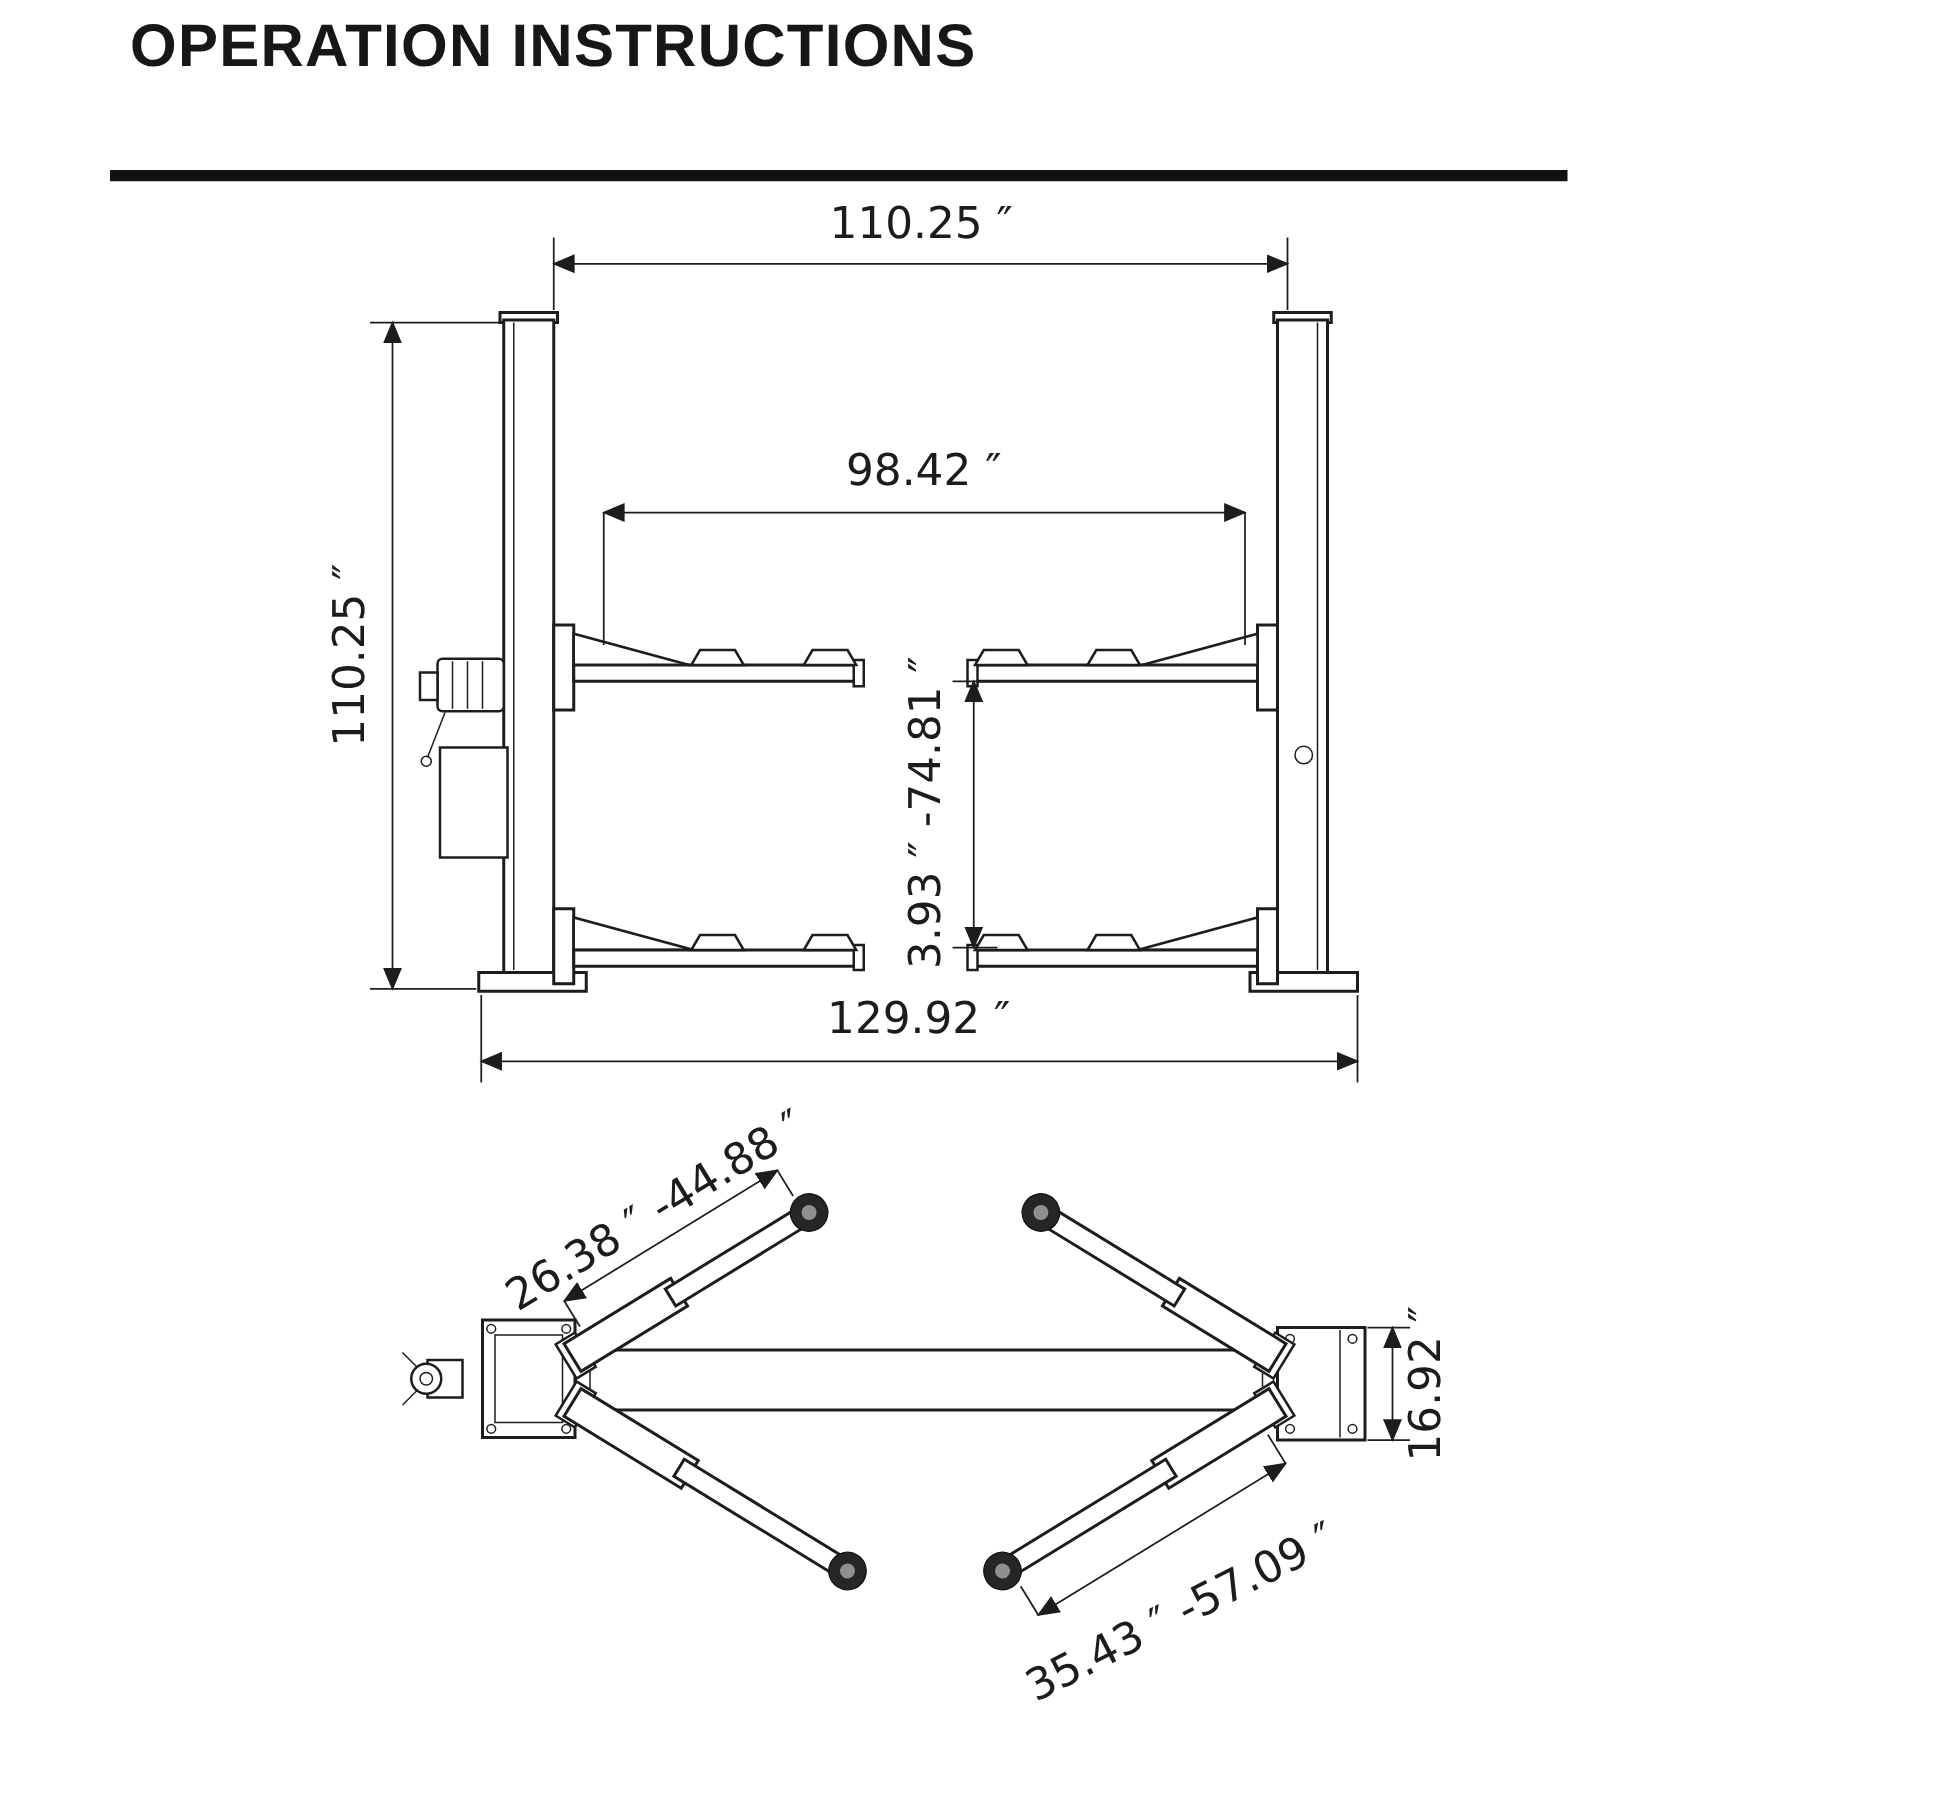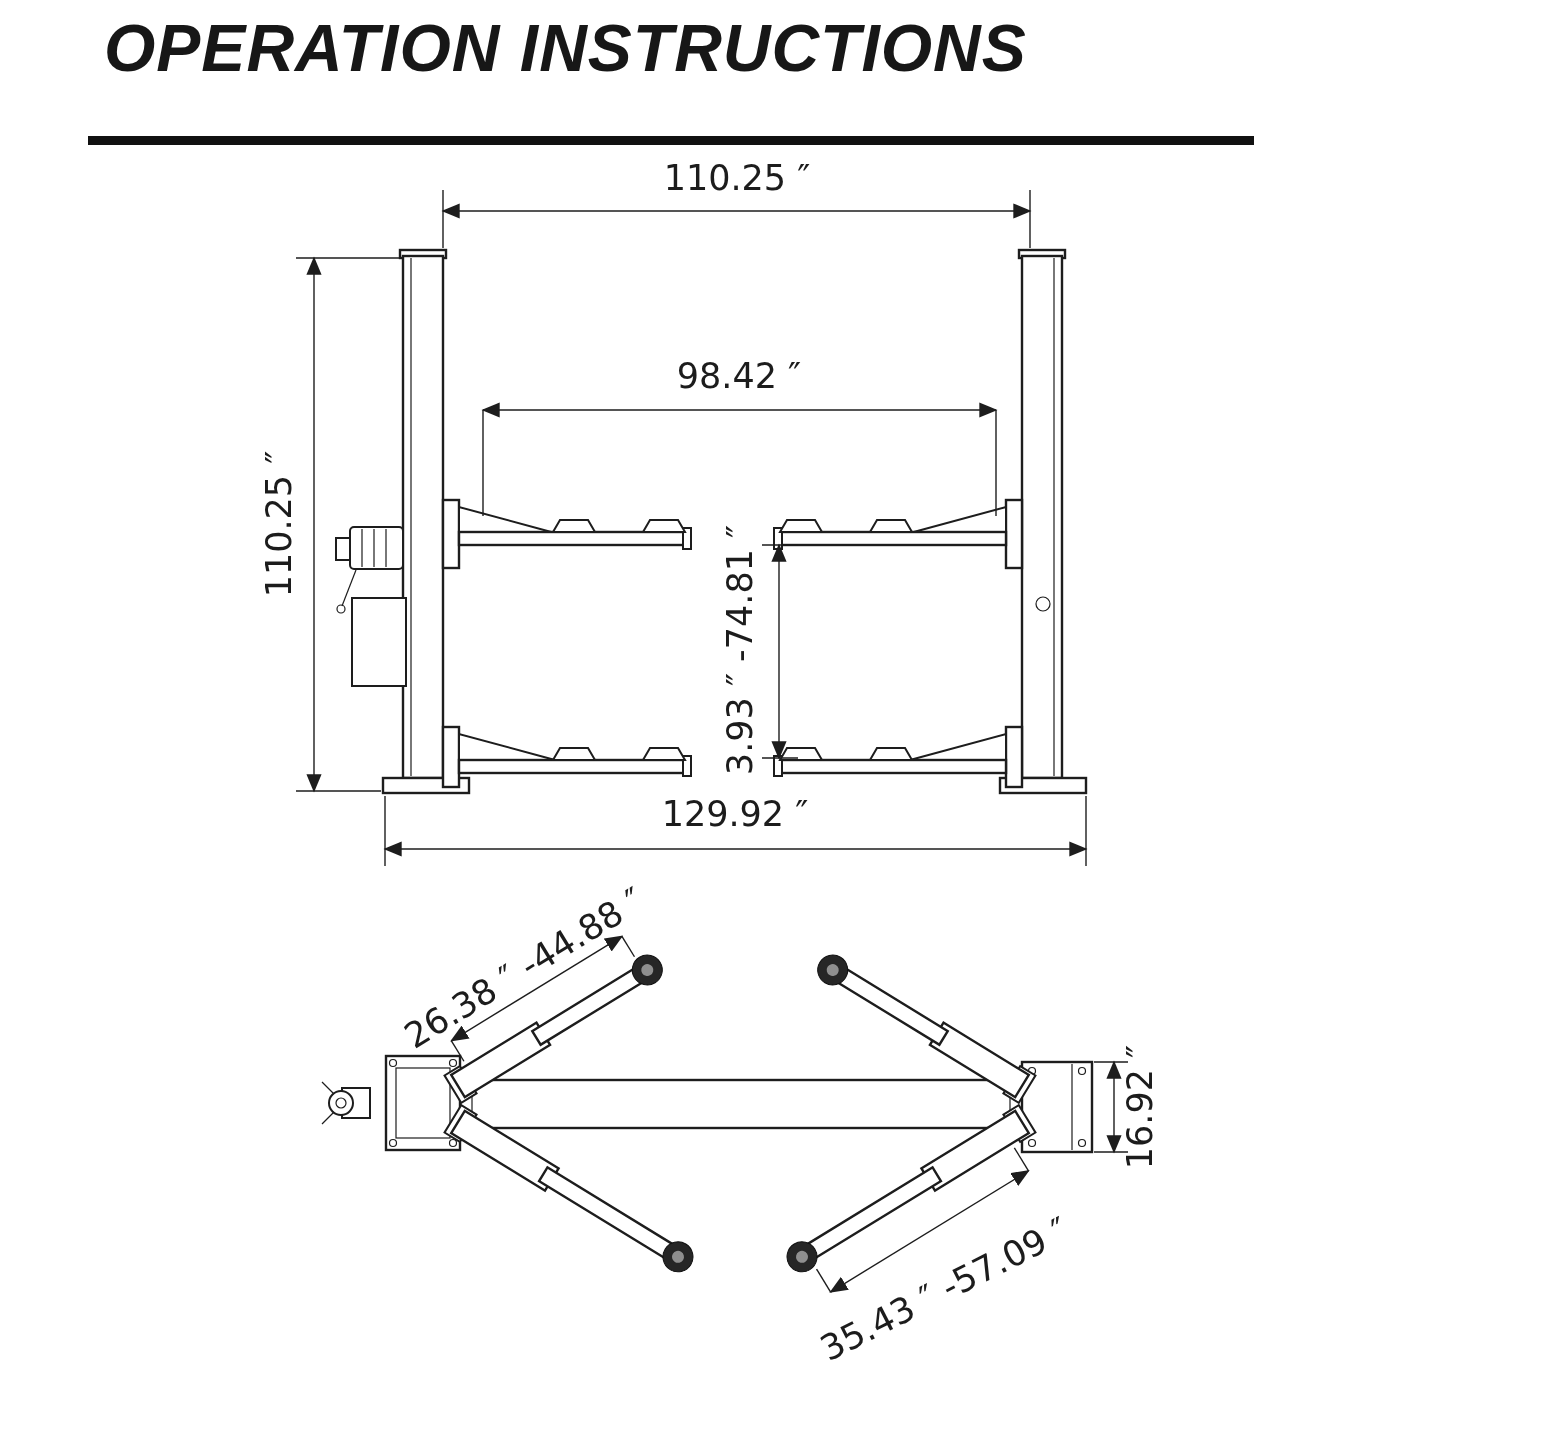--- a/index.html
+++ b/index.html
@@ -1,19 +1,19 @@
 <!DOCTYPE html>
 <html><head>
 <meta charset="utf-8">
 <style>
   html,body{margin:0;padding:0;background:#ffffff;}
   body{width:1546px;height:1440px;position:relative;overflow:hidden;
        font-family:"Liberation Sans",sans-serif;}
-  .title{position:absolute;left:104px;top:10px;font-size:66px;font-weight:700;
-         letter-spacing:1px;color:#171717;white-space:nowrap;font-style:italic;}
+  .title{position:absolute;left:104px;top:10px;font-size:48px;font-weight:700;
+         letter-spacing:1px;color:#171717;white-space:nowrap;}
   .title-rule{position:absolute;left:88px;top:136px;width:1166px;height:9px;
               background:#111111;}
   svg{position:absolute;left:0;top:0;}
   .obj{stroke:#1d1d1d;stroke-width:2.4;fill:#ffffff;}
   .obj-fill{stroke:#1d1d1d;stroke-width:2;fill:#ffffff;}
   .obj-thin{stroke:#1d1d1d;stroke-width:1.2;fill:none;}
   .dim{stroke:#1d1d1d;stroke-width:1.4;fill:none;}
   .dimtext{font-family:"DejaVu Sans",sans-serif;font-size:35px;fill:#1c1c1c;}
   .pad-outer{fill:#262626;stroke:#111;stroke-width:1;}
   .pad-inner{fill:#8f8f8f;stroke:none;}

